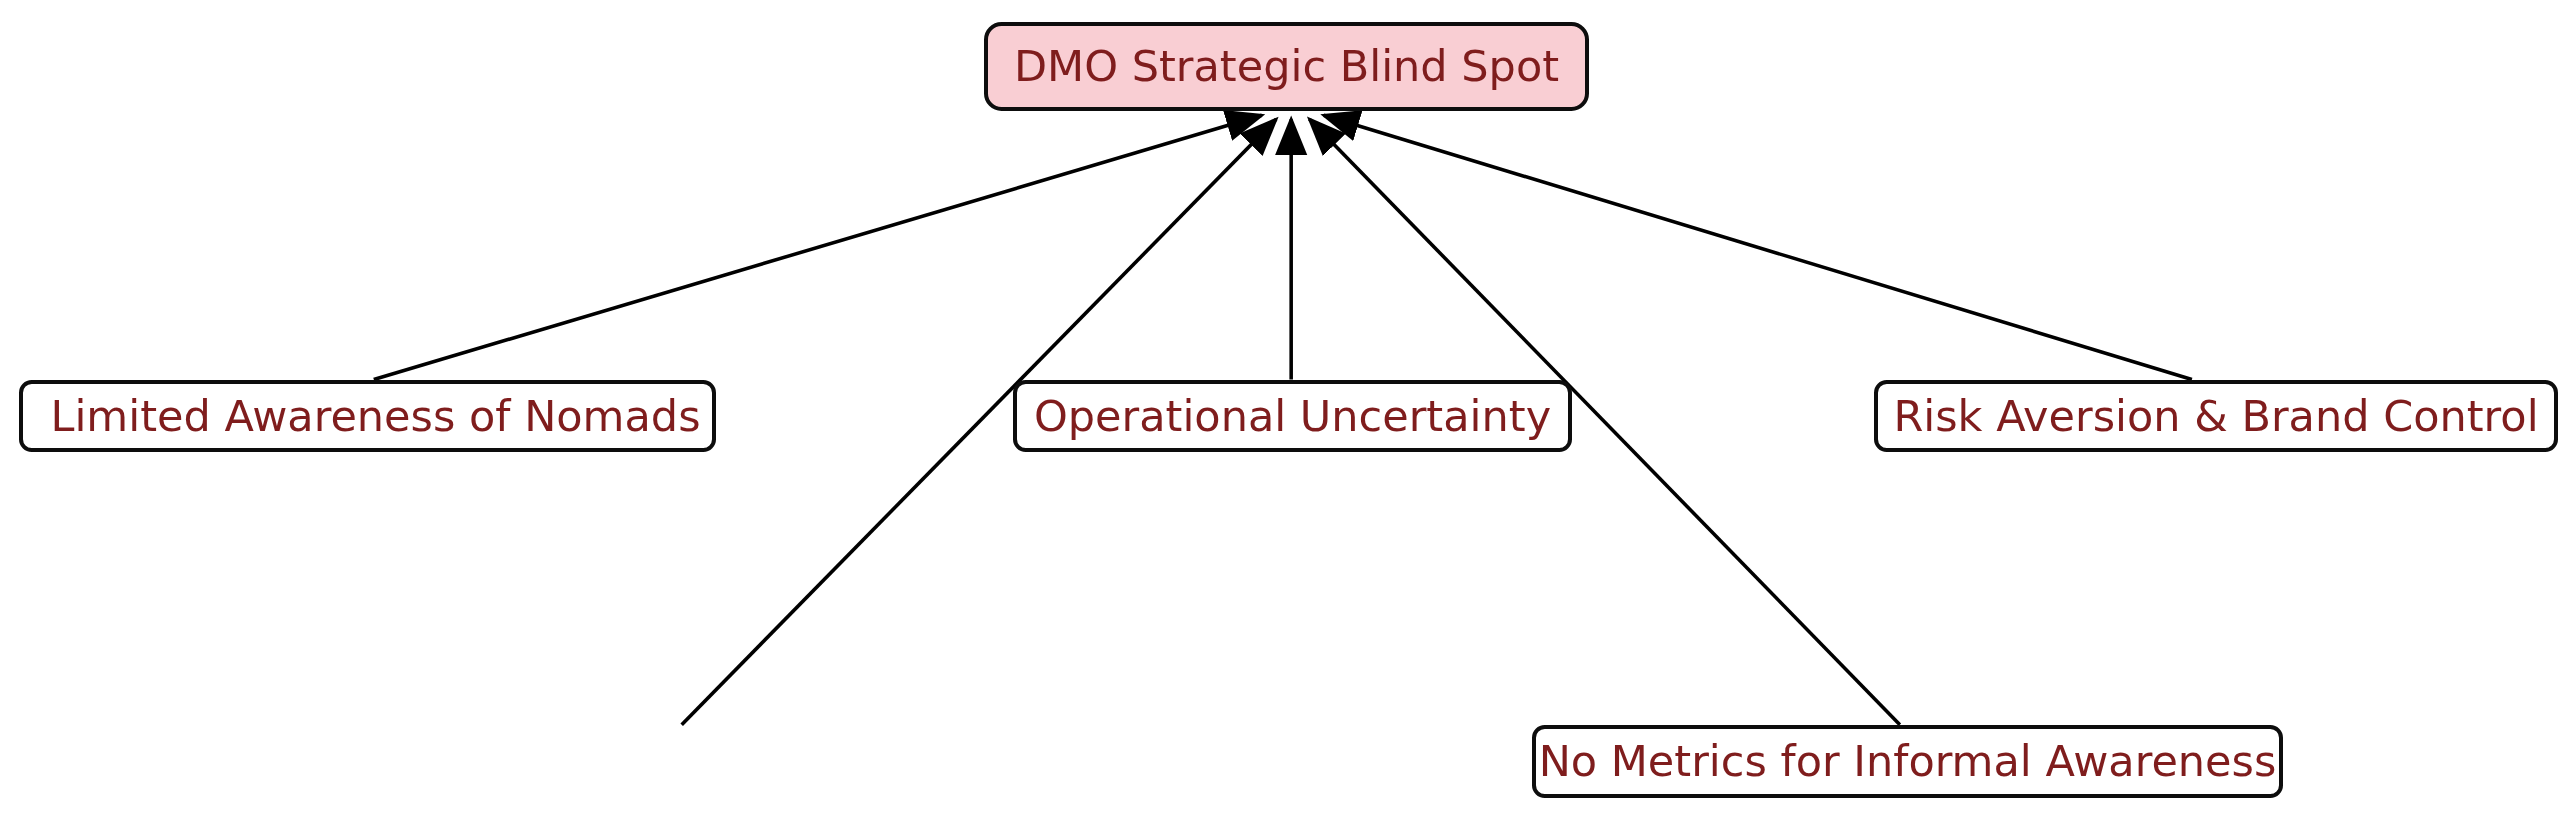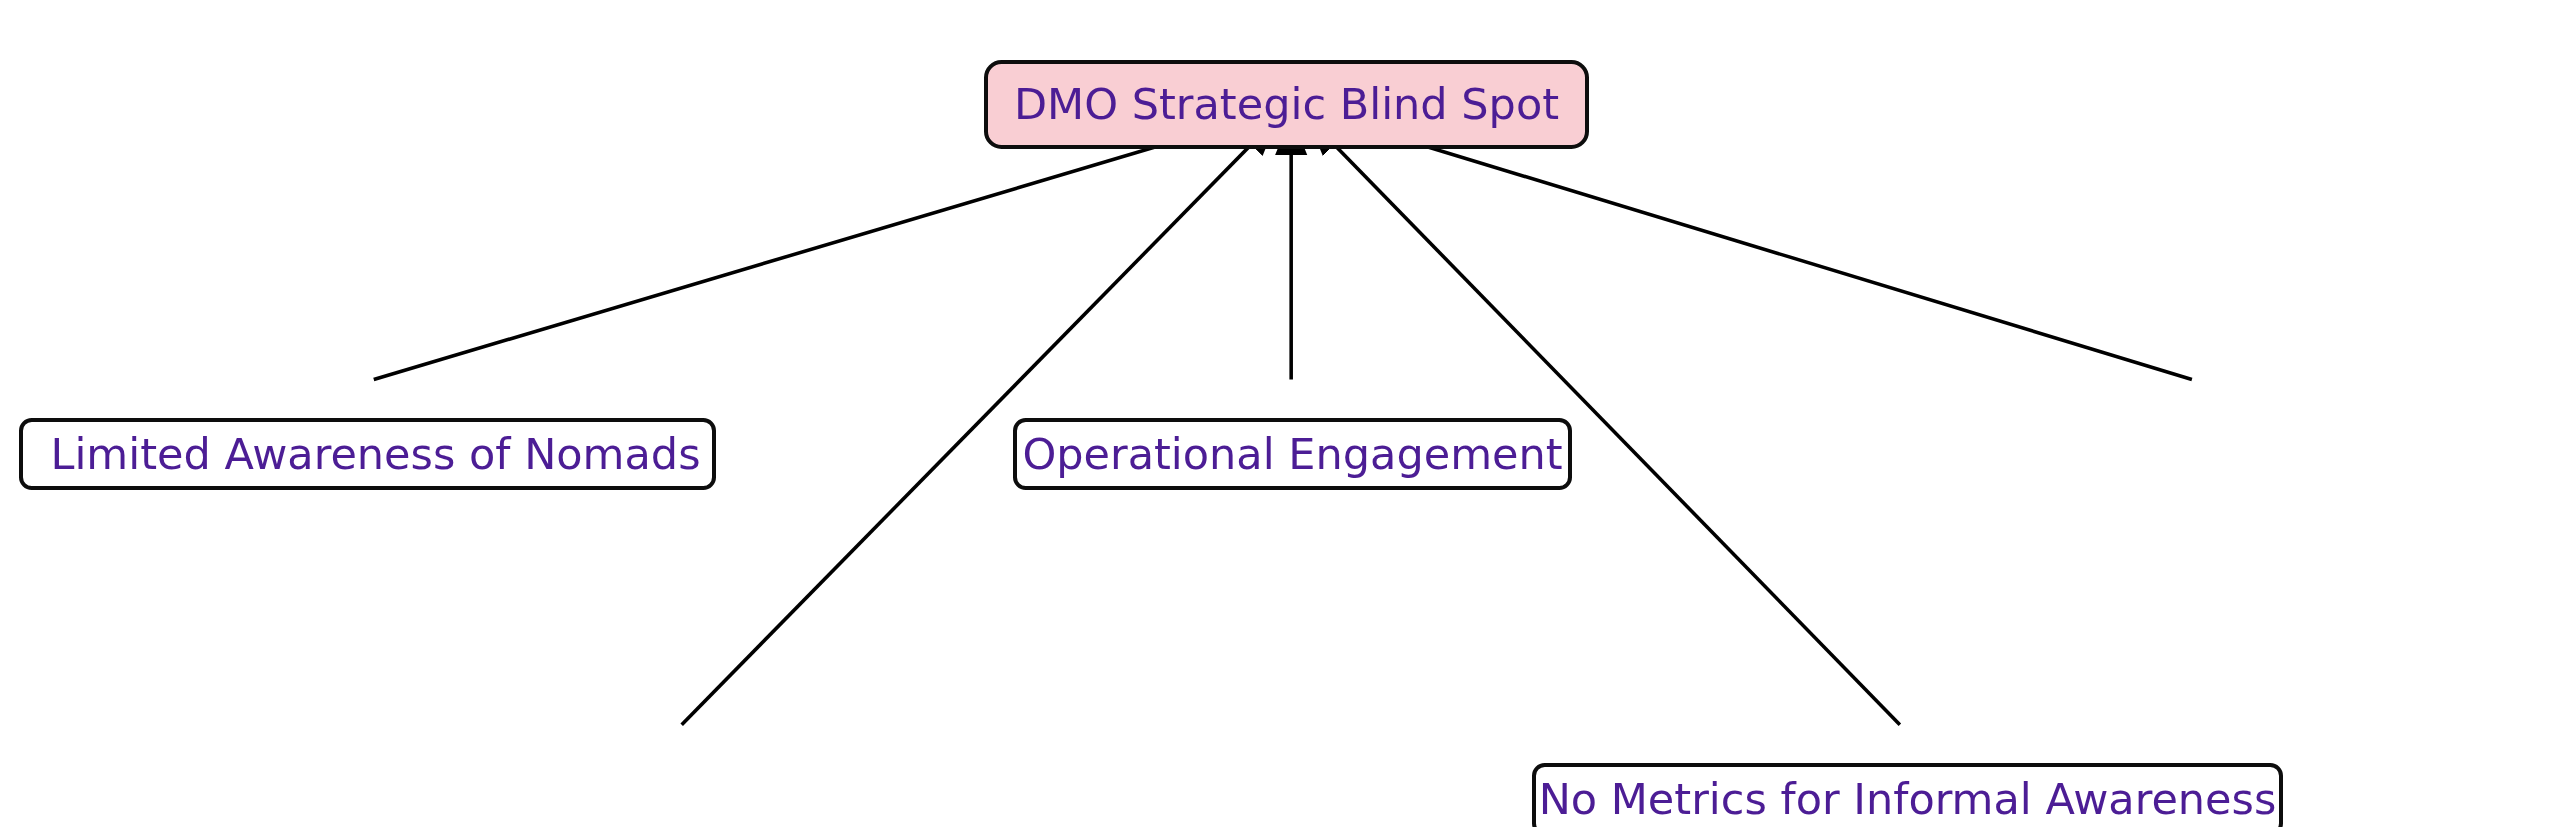--- a/index.html
+++ b/index.html
@@ -25,26 +25,25 @@
   }
   .node {
     position: absolute;
     display: flex;
     align-items: center;
     justify-content: center;
     box-sizing: border-box;
     background: #ffffff;
     border: 4px solid #0d0d0d;
     border-radius: 12.7px;
-    color: #4c1d95;
+    color: #7f1d1d;
     font-size: 43px;
     line-height: 1;
     white-space: nowrap;
     text-align: right;
-    margin-top: 38px;
   }
   .node.root {
     background: #f9ced3;
     border-width: 4.8px;
     border-radius: 17.5px;
   }
   
   #node-root       { left: 984px; top: 22px;  width: 605px; height: 89px; }
   #node-cause-0    { left: 19px;   top: 380px; width: 697px; height: 72px; padding-left: 16px; }
   #node-cause-1    { left: 1013px; top: 380px; width: 559px; height: 72px; }
@@ -72,23 +71,26 @@
 
   <div class="node root" id="node-root">
     <span>DMO Strategic Blind Spot</span>
   </div>
 
   <div class="node" id="node-cause-0">
     <span>Limited Awareness of Nomads</span>
   </div>
 
   <div class="node" id="node-cause-1">
-    <span>Operational Engagement</span>
+    <span>Operational Uncertainty</span>
   </div>
 
+  <div class="node" id="node-cause-2">
+    <span>Risk Aversion &amp; Brand Control</span>
+  </div>
 
 
   <div class="node" id="node-cause-4">
     <span>No Metrics for Informal Awareness</span>
   </div>
 
 </div>
 
 
 </body></html>

